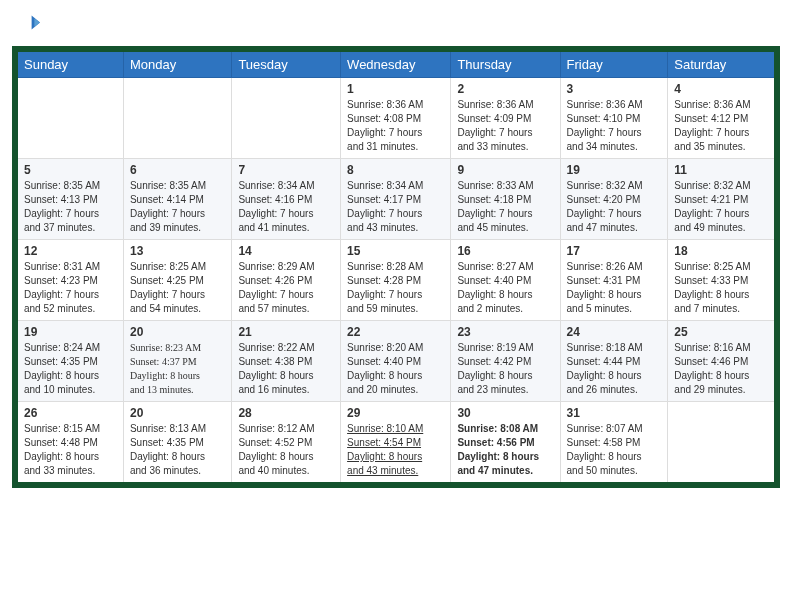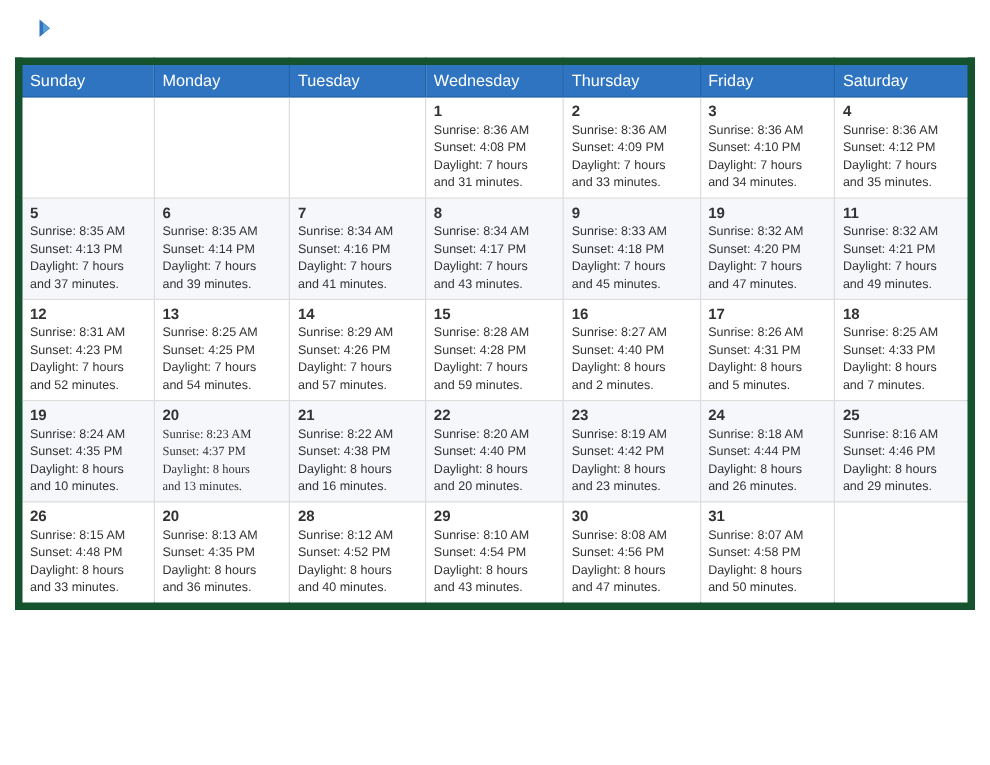--- a/index.html
+++ b/index.html
@@ -329,28 +329,28 @@
           </td>
           <td>
             <span class="day-num">28</span>
             <div class="day-info" style="white-space: pre-line;">Sunrise: 8:12 AM
 Sunset: 4:52 PM
 Daylight: 8 hours
 and 40 minutes.</div>
           </td>
           <td>
             <span class="day-num">29</span>
-            <div class="day-info" style="white-space: pre-line;">Sunrise: 8:10 AM
+            <div class="day-info" style="white-space: pre-line; text-decoration: underline;">Sunrise: 8:10 AM
 Sunset: 4:54 PM
 Daylight: 8 hours
 and 43 minutes.</div>
           </td>
           <td>
             <span class="day-num">30</span>
-            <div class="day-info" style="white-space: pre-line;">Sunrise: 8:08 AM
+            <div class="day-info" style="white-space: pre-line; font-weight: bold;">Sunrise: 8:08 AM
 Sunset: 4:56 PM
 Daylight: 8 hours
 and 47 minutes.</div>
           </td>
           <td>
             <span class="day-num">31</span>
             <div class="day-info" style="white-space: pre-line;">Sunrise: 8:07 AM
 Sunset: 4:58 PM
 Daylight: 8 hours
 and 50 minutes.</div>

